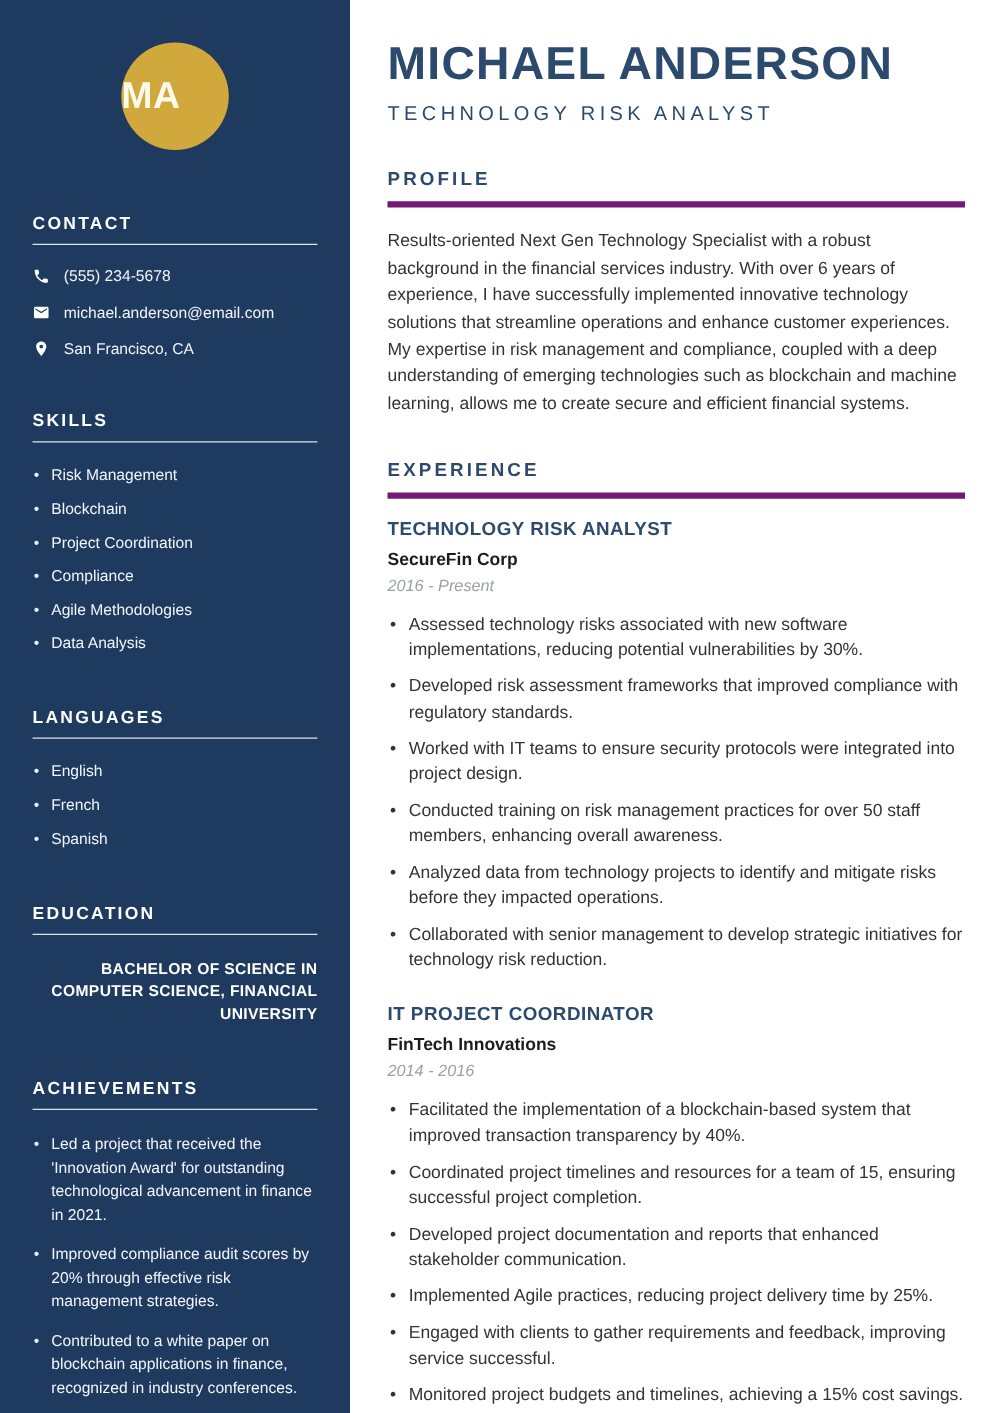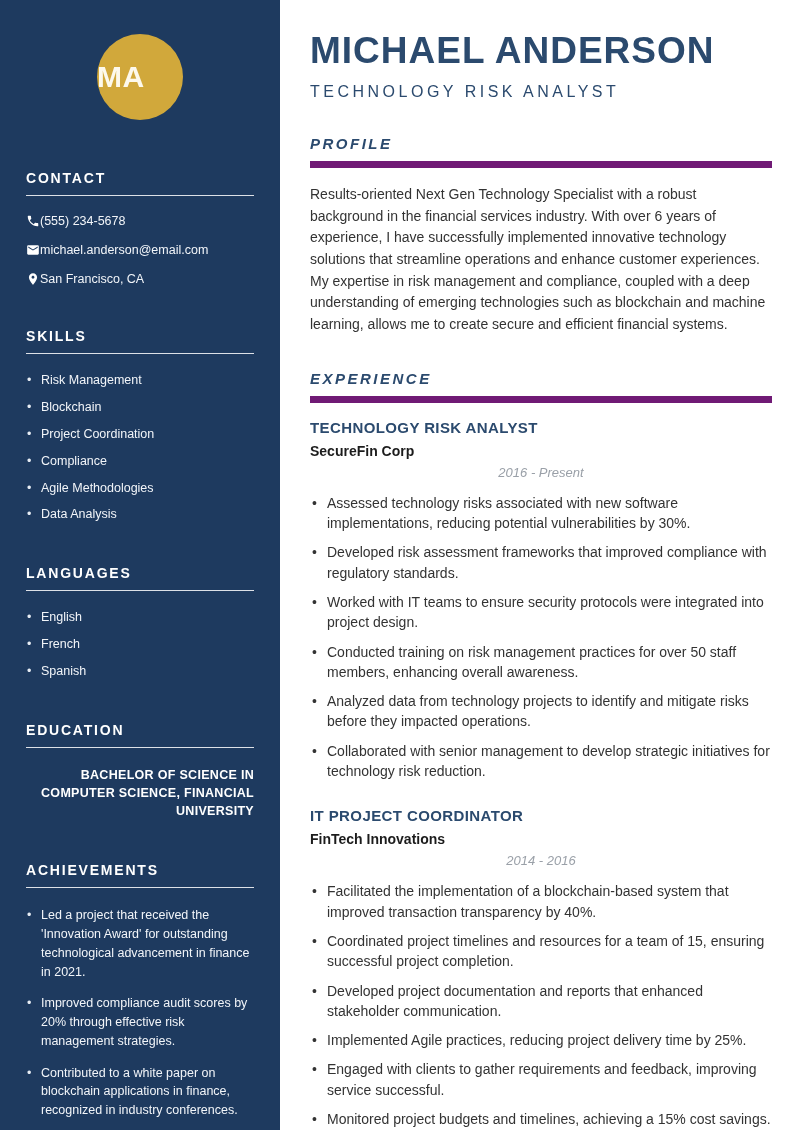--- a/index.html
+++ b/index.html
@@ -46,20 +46,21 @@
     letter-spacing: 1.8px;
     color: #ffffff;
     padding-bottom: 9px;
     border-bottom: 1px solid rgba(255,255,255,0.85);
     margin-bottom: 18px;
   }
   .contact-list { list-style: none; }
   .contact-item {
     display: flex;
     align-items: center;
+    gap: 11px;
     margin-bottom: 15px;
     font-size: 12.5px;
     color: #f2f5f9;
   }
   .cicon { width: 14px; height: 14px; display: inline-flex; flex-shrink: 0; }
   .cicon svg { width: 14px; height: 14px; fill: #ffffff; }
   .dot-list { list-style: none; }
   .dot-list li {
     position: relative;
     padding-left: 15px;
@@ -102,23 +103,22 @@
     letter-spacing: 3.5px;
     color: #2b4a6e;
     margin-top: 11px;
   }
   .main-h {
     font-size: 15px;
     font-weight: 700;
     letter-spacing: 2.5px;
     color: #2b4a6e;
     padding-bottom: 9px;
-    border-bottom: 7px solid #701a75;
+    border-bottom: 5px solid #701a75;
     margin: 34px 0 16px 0;
-    font-style: italic;
   }
   .profile-text {
     font-size: 14px;
     line-height: 1.55;
     color: #333333;
   }
   .job { margin-bottom: 26px; }
   .job-title {
     font-size: 15px;
     font-weight: 700;
@@ -130,21 +130,20 @@
     font-size: 14px;
     font-weight: 700;
     color: #1c1c1c;
     margin-bottom: 6px;
   }
   .dates {
     font-size: 13px;
     font-style: italic;
     color: #9aa0a8;
     margin-bottom: 13px;
-    text-align: center;
   }
   .bullets { list-style: none; }
   .bullets li {
     position: relative;
     padding-left: 17px;
     font-size: 14px;
     color: #333333;
     line-height: 1.45;
     margin-bottom: 9px;
   }

